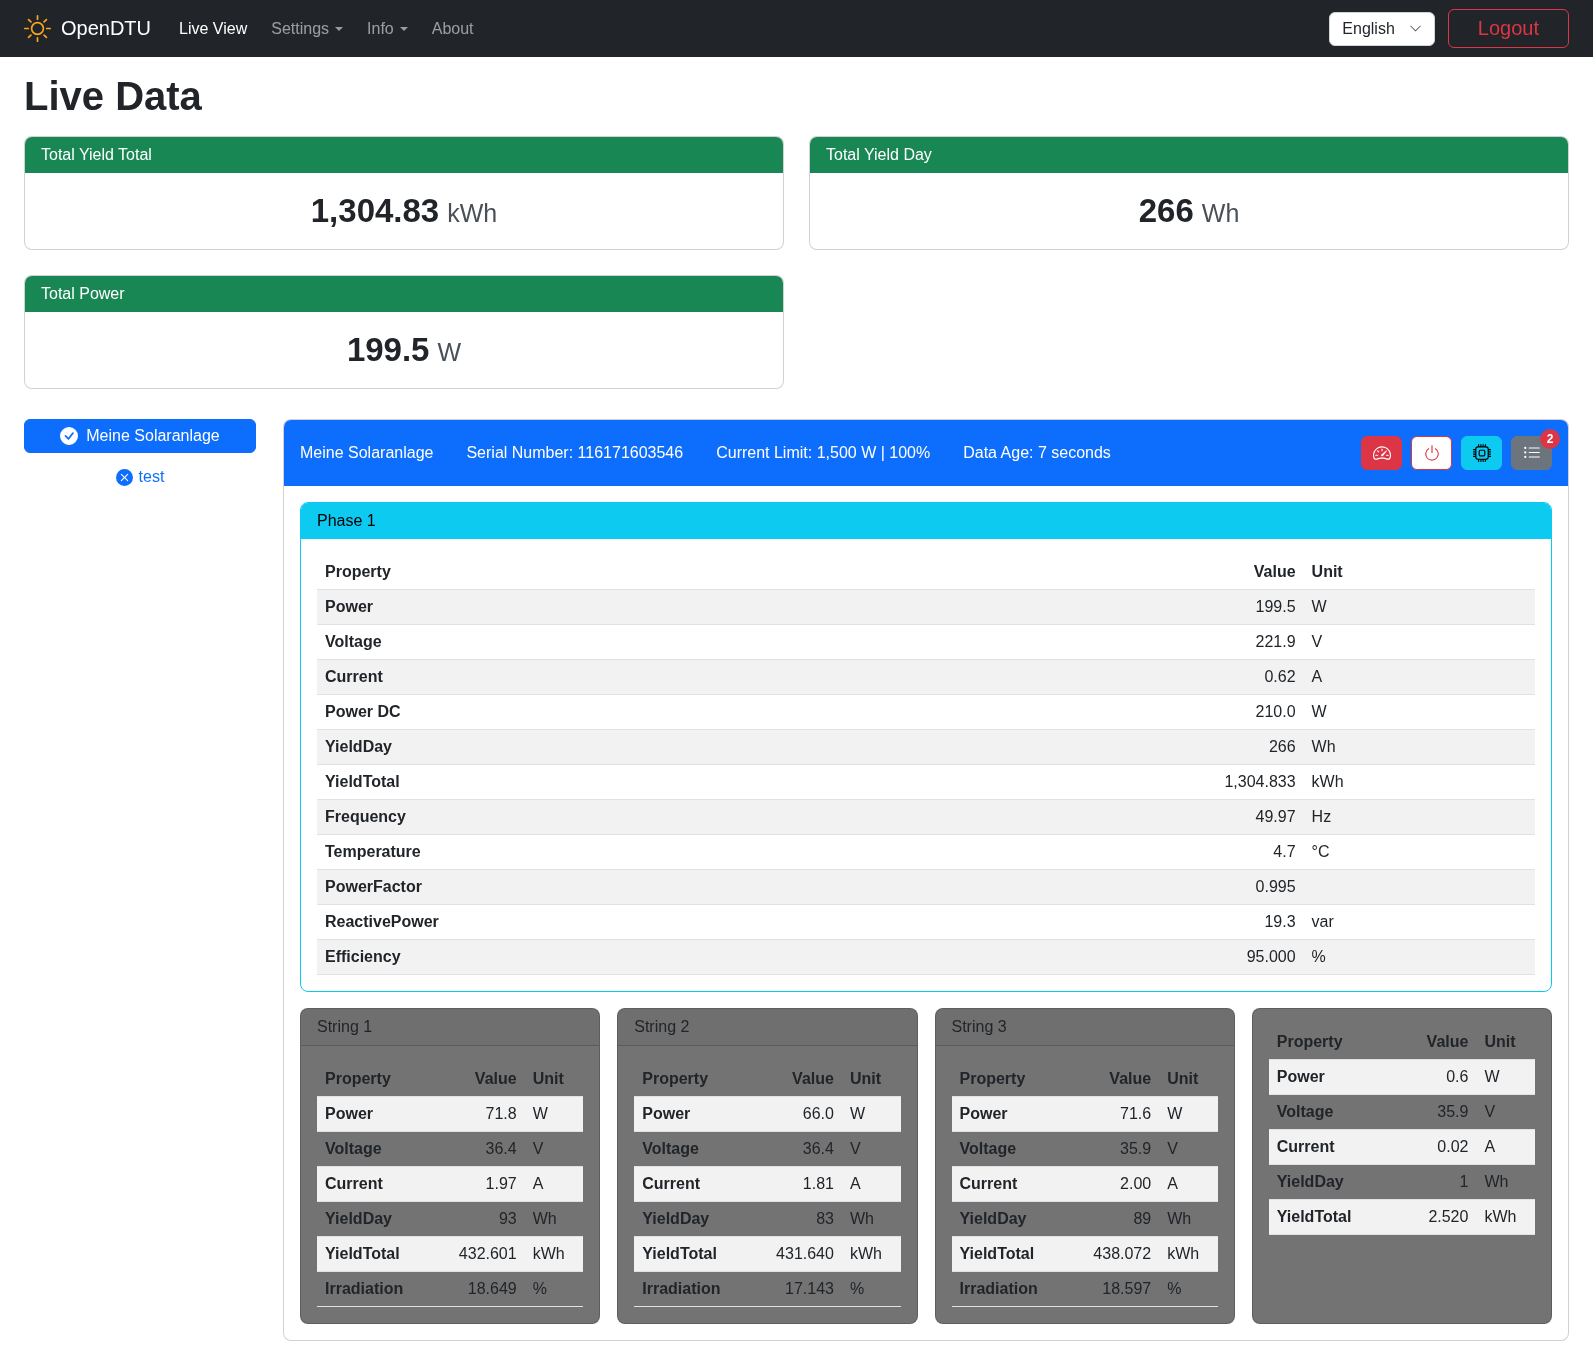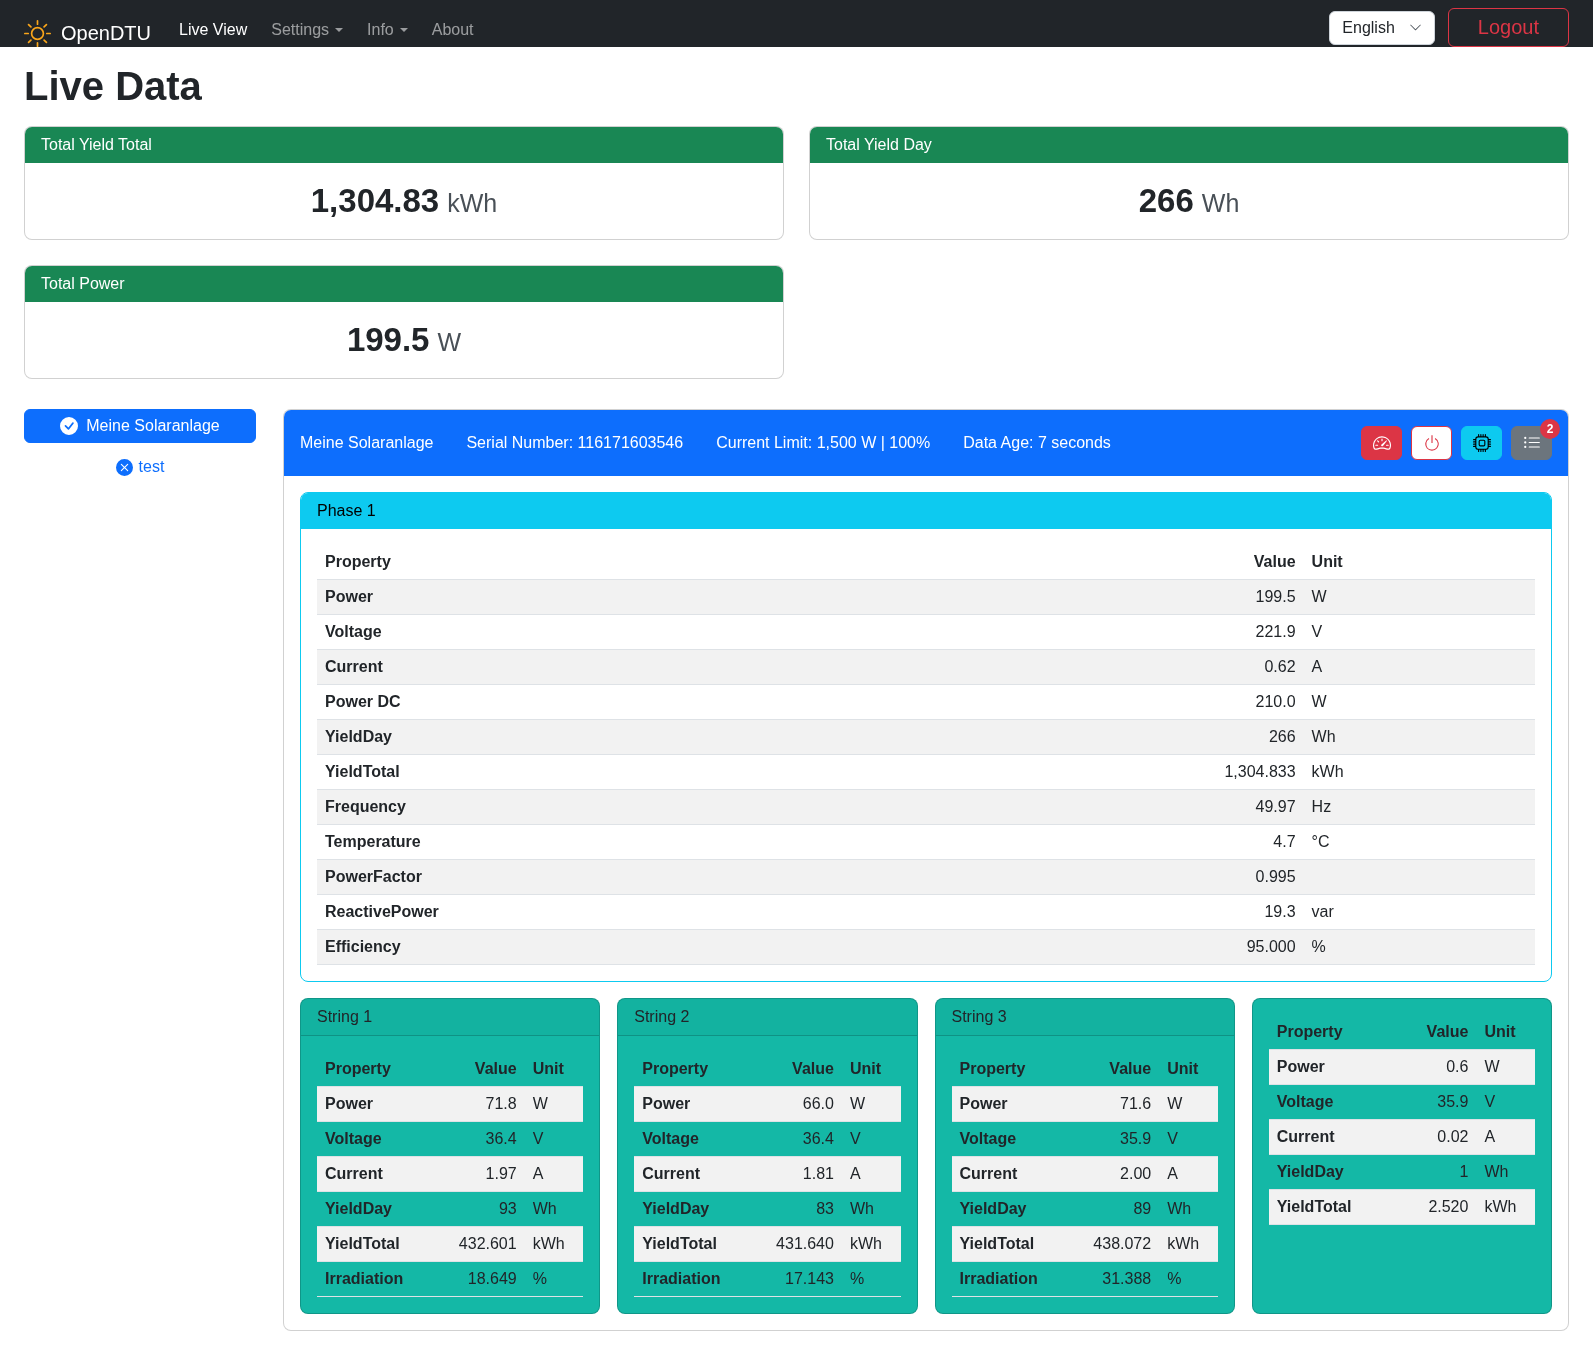--- a/index.html
+++ b/index.html
@@ -5,21 +5,21 @@
   * { box-sizing: border-box; }
   html, body { margin: 0; padding: 0; }
   body {
     width: 1593px; min-height: 1359px; background: #fff; color: #212529;
     font-family: "Liberation Sans", "DejaVu Sans", sans-serif; font-size: 16px;
   }
   button { font-family: inherit; }
   a { text-decoration: none; }
 
   
-  .navbar { background: #212529; height: 47px; display: flex; align-items: flex-end; padding: 0 24px; }
+  .navbar { background: #212529; height: 57px; display: flex; align-items: center; padding: 0 24px; }
   .brand { display: flex; align-items: center; gap: 10px; color: #fff; font-size: 20px; font-weight: 500; margin-right: 16px; cursor: pointer; }
   .nav-links { display: flex; align-items: center; flex: 1; }
   .nav-link { color: rgba(255,255,255,.55); padding: 8px 12px; cursor: pointer; display: flex; align-items: center; }
   .nav-link.active { color: #fff; }
   .caret-down { width: 0; height: 0; border-left: 4px solid transparent; border-right: 4px solid transparent; border-top: 4px solid currentColor; margin-left: 6px; display: inline-block; }
   .nav-right { display: flex; align-items: center; gap: 13px; }
   .lang-btn { background: #fff; border: 1px solid #ced4da; border-radius: 6px; padding: 7px 12px; font-size: 16px; color: #212529; display: flex; align-items: center; gap: 14px; cursor: pointer; }
   .logout-btn { background: transparent; border: 1px solid #dc3545; color: #dc3545; border-radius: 6px; padding: 7px 29px; font-size: 20px; cursor: pointer; }
 
   
@@ -57,21 +57,21 @@
   .data-table { width: 100%; border-collapse: collapse; }
   .data-table th, .data-table td { padding: 8px; border-bottom: 1px solid #dee2e6; text-align: left; font-size: 16px; }
   .data-table thead th, .data-table tbody th { font-weight: 700; }
   .data-table .val { text-align: right; }
   .data-table tbody tr:nth-child(odd) { background: #f2f2f2; }
   .phase-table .prop { width: 66%; }
   .phase-table .val  { width: 15%; }
   .phase-table .unit { width: 19%; }
 
   .strings-row { display: grid; grid-template-columns: repeat(4, 1fr); gap: 17px; align-items: stretch; }
-  .string-card { border: 1px solid rgba(0,0,0,.18); border-radius: 8px; background: #14b8a6; display: flex; flex-direction: column; }
+  .string-card { border: 1px solid rgba(0,0,0,.18); border-radius: 8px; background: #737373; display: flex; flex-direction: column; }
   .string-card-header { background: rgba(0,0,0,.03); border-bottom: 1px solid rgba(0,0,0,.18); padding: 9px 16px; border-radius: 7px 7px 0 0; }
   .string-card-body { padding: 16px; }
   .string-table .prop { width: 50%; }
   .string-table .val  { width: 28%; }
   .string-table .unit { width: 22%; }
 </style>
 </head>
 <body>
 
 <nav class="navbar">
@@ -375,21 +375,21 @@
                       <td class="val">89</td>
                       <td class="unit">Wh</td>
                     </tr>
                     <tr>
                       <th class="prop">YieldTotal</th>
                       <td class="val">438.072</td>
                       <td class="unit">kWh</td>
                     </tr>
                     <tr>
                       <th class="prop">Irradiation</th>
-                      <td class="val">31.388</td>
+                      <td class="val">18.597</td>
                       <td class="unit">%</td>
                     </tr>
                   </tbody>
                 </table>
               </div>
             </div>
             <div class="string-card">
               <div class="string-card-body">
                 <table class="data-table string-table">
                   <thead>

